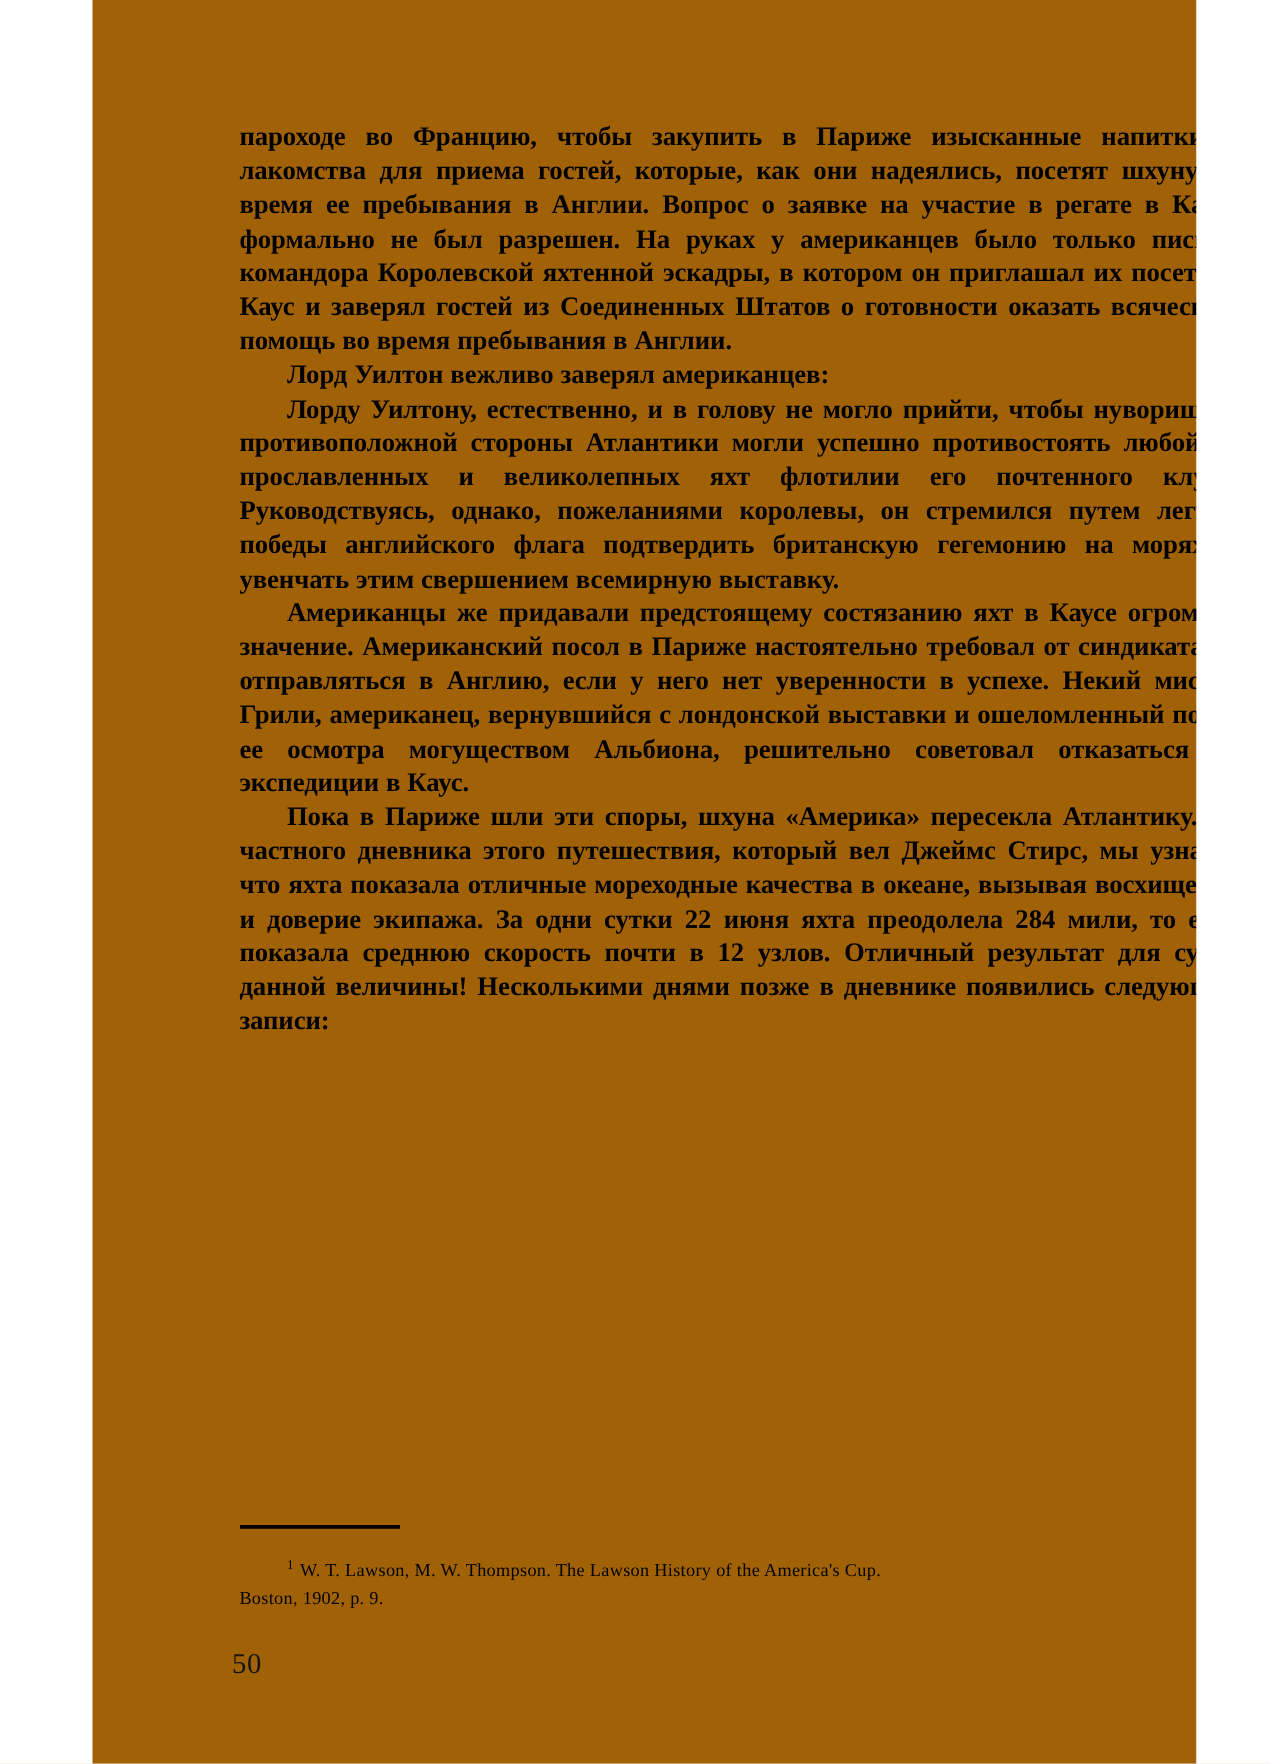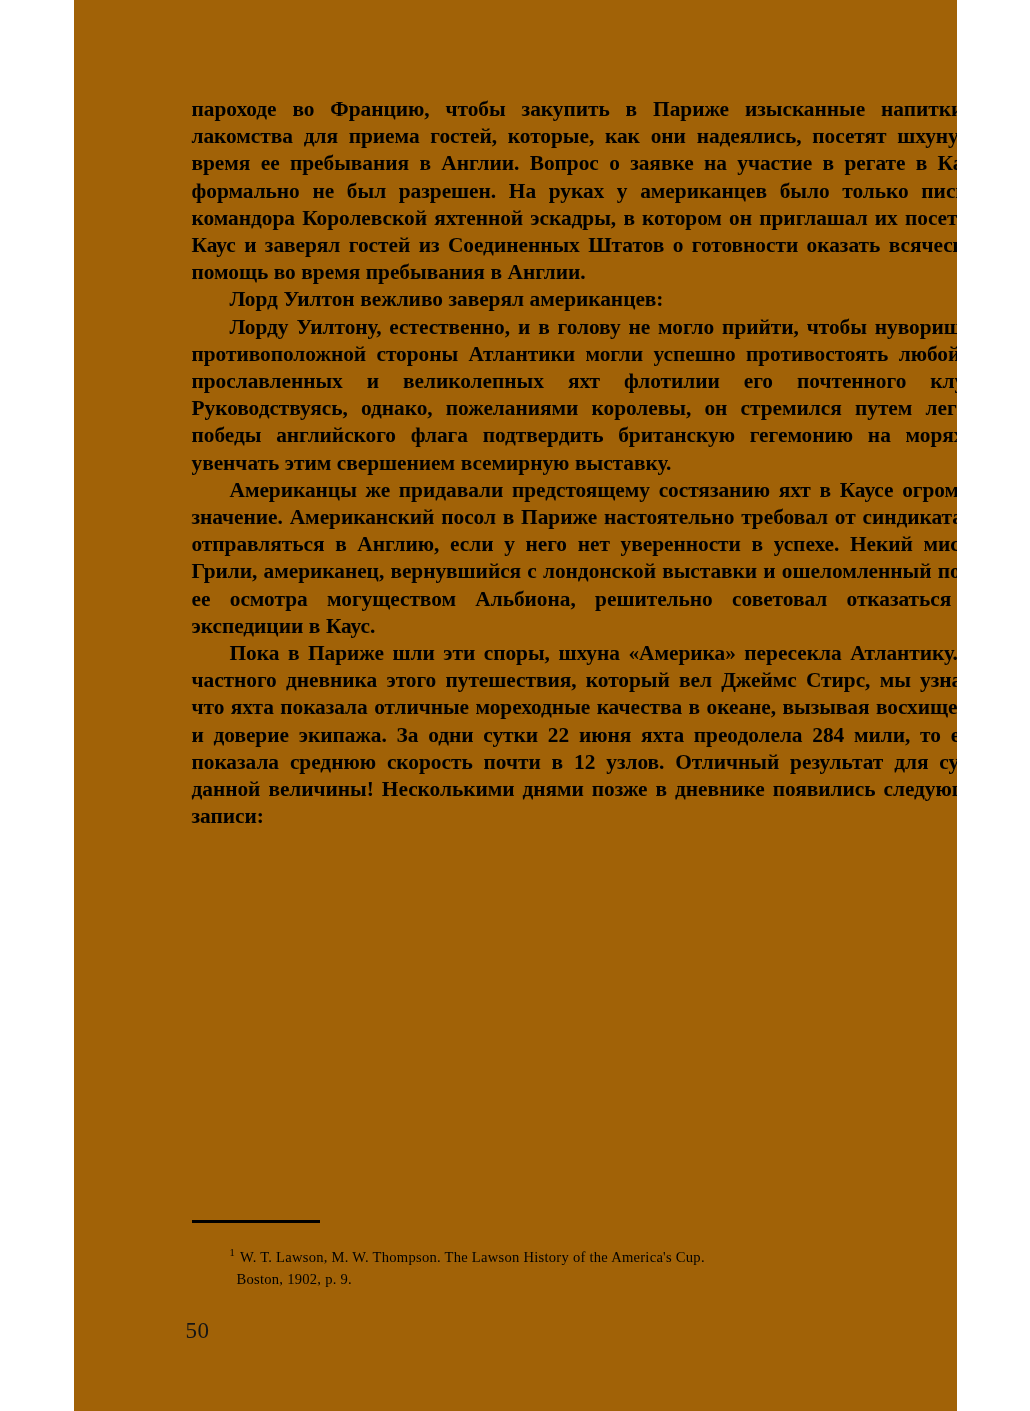--- a/index.html
+++ b/index.html
@@ -76,21 +76,20 @@
   }
   .footnote .fn-marker {
     font-size: 0.72em;
     vertical-align: super;
     line-height: 0;
     padding-left: 38px;
     padding-right: 5px;
   }
   .footnote .fn-line2 {
     display: block;
-    margin-left: 45px;
   }
 
   
   .folio {
     position: absolute;
     left: 112px;
     top: 1318px;
     font-size: 23px;
     font-weight: 400;
     color: #151515;

